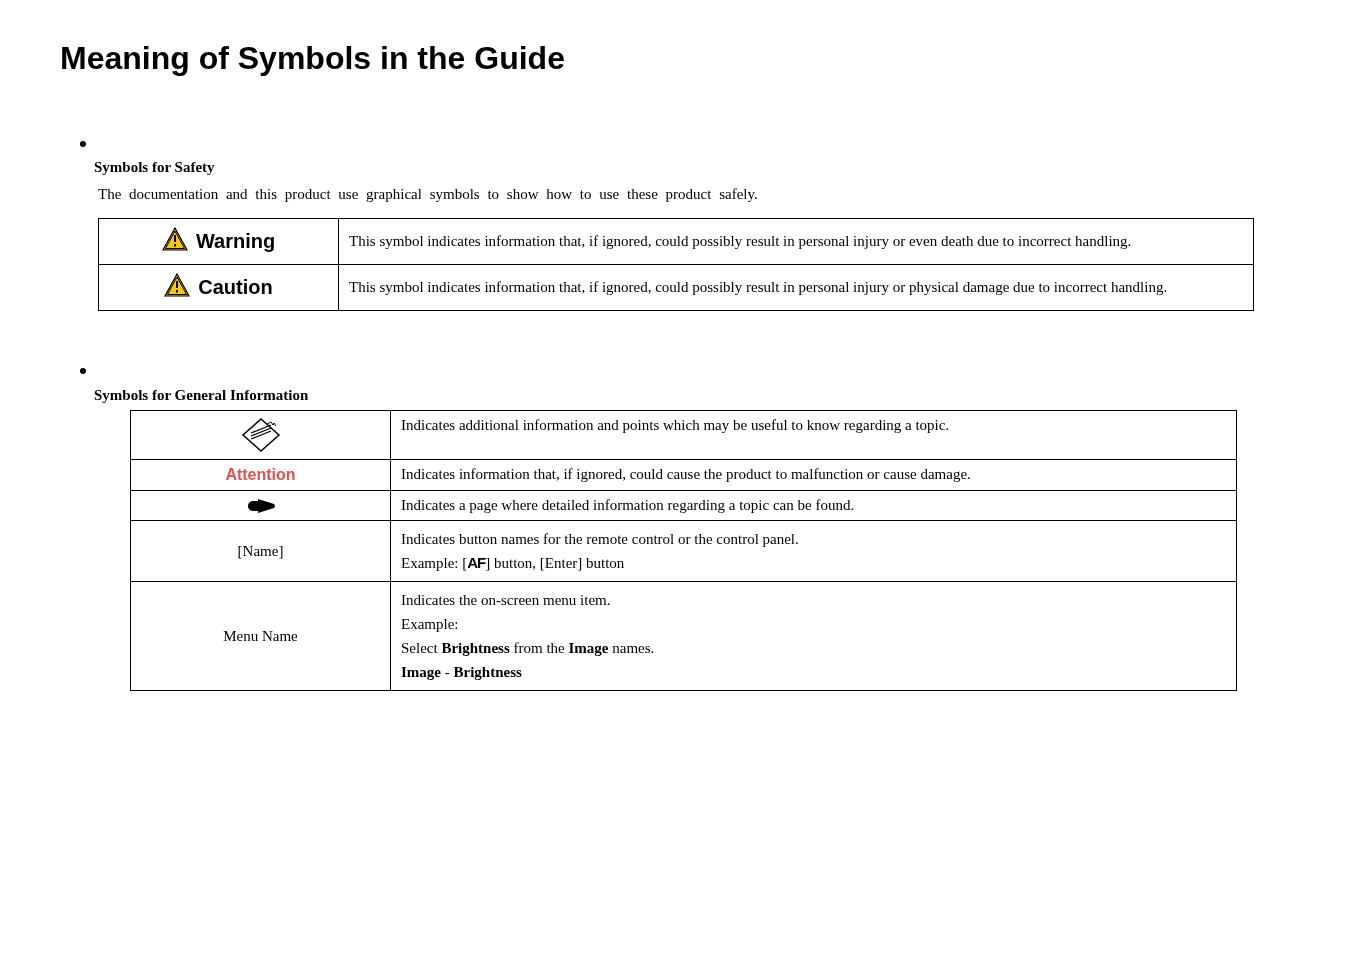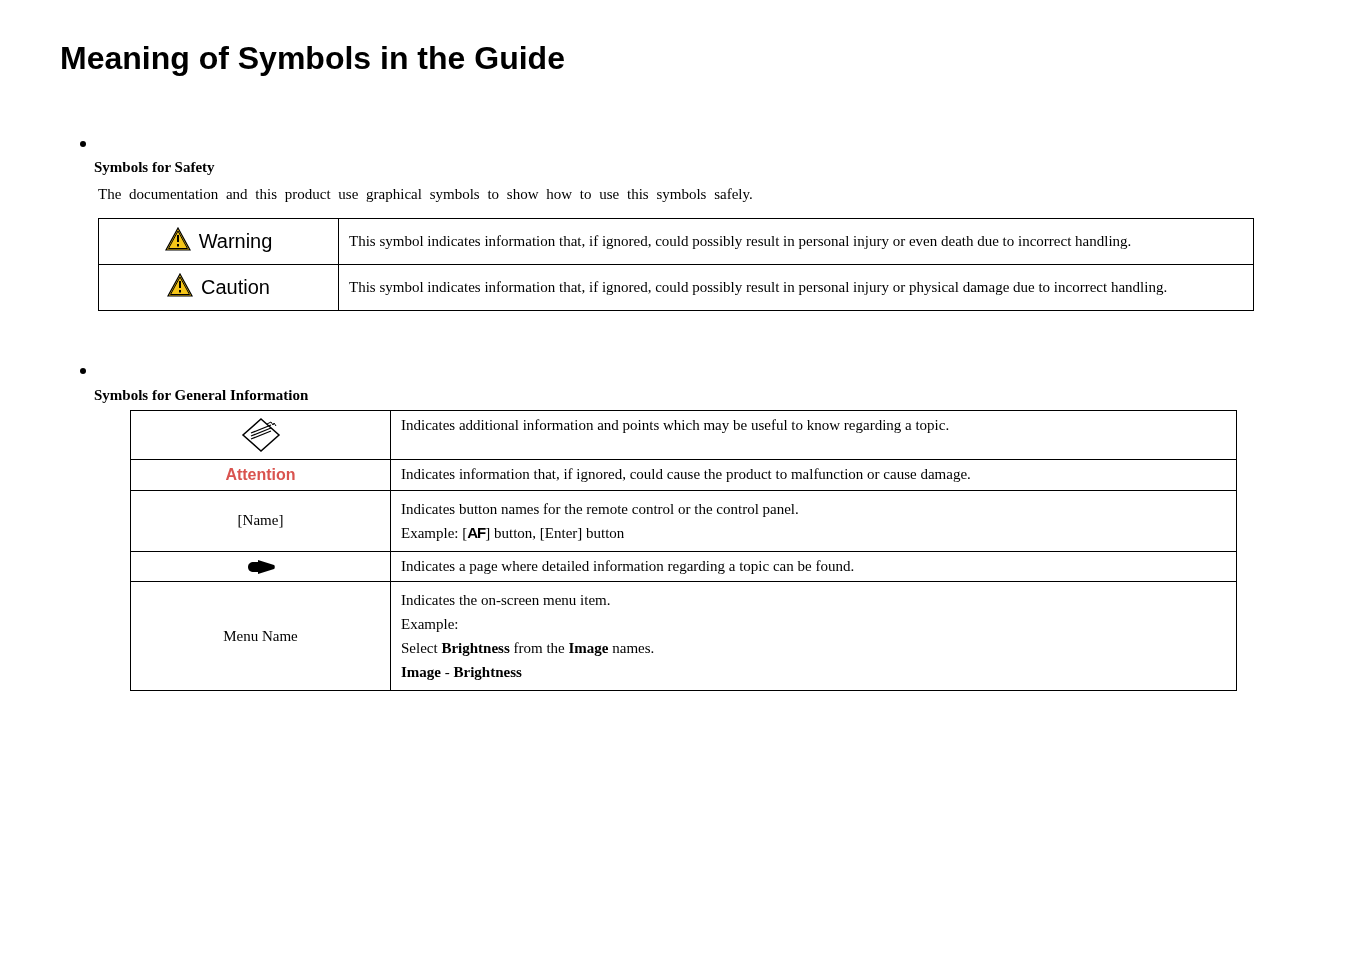--- a/index.html
+++ b/index.html
@@ -59,21 +59,21 @@
     }
     table.safety td.label-cell {
       width: 240px;
       text-align: center;
     }
     .warn-label, .caution-label {
       display: inline-flex;
       align-items: center;
       font-family: Verdana, Arial, sans-serif;
       font-size: 20px;
-      font-weight: normal;
+      font-weight: bold;
     }
     .tri-icon {
       margin-right: 8px;
     }
     table.info {
       width: 90%;
       margin-left: 70px;
       border-collapse: collapse;
     }
     table.info td {
@@ -115,21 +115,21 @@
 <body>
 
 <h1>Meaning of Symbols in the Guide</h1>
 
 <div class="section-label">
   <span class="bullet"></span>
   <span class="section-title">Symbols for Safety</span>
 </div>
 
 <div class="intro-text">
-  <span>The documentation and this product use graphical symbols to show how to use this symbols safely.</span><br>
+  <span>The documentation and this product use graphical symbols to show how to use these product safely.</span><br>
 </div>
 
 <table class="safety">
   <tbody>
       <tr>
     <td class="label-cell">
       <span class="warn-label">
         <span class="tri-icon">
           <svg width="26" height="24" viewBox="0 0 26 24">
             <polygon points="13,1 25,23 1,23" fill="#f5c518" stroke="#000" stroke-width="1.2"></polygon>
@@ -183,35 +183,35 @@
     </td>
     <td>Indicates additional information and points which may be useful to know regarding a topic.</td>
   </tr>
   <tr>
     <td class="key-cell">
       <span class="attention-text">Attention</span>
     </td>
     <td>Indicates information that, if ignored, could cause the product to malfunction or cause damage.</td>
   </tr>
   <tr>
-    <td class="key-cell">[Name]</td>
-    <td class="multi-line">
-      <span>Indicates button names for the remote control or the control panel.</span><br>
-      <span>Example: [</span><span class="af-box">AF</span><span>] button, [Enter] button</span>
-    </td>
-  </tr>
-  <tr>
     <td class="key-cell">
       <span class="hand-icon">
         <svg width="30" height="16" viewBox="0 0 30 16">
           <path d="M2,8 C2,5 4,3 8,3 L12,3 L12,1 L28,6 C29,6.5 29,9.5 28,10 L12,15 L12,13 L8,13 C4,13 2,11 2,8 Z" fill="#000"></path>
         </svg>
       </span>
     </td>
     <td>Indicates a page where detailed information regarding a topic can be found.</td>
+  </tr>
+  <tr>
+    <td class="key-cell">[Name]</td>
+    <td class="multi-line">
+      <span>Indicates button names for the remote control or the control panel.</span><br>
+      <span>Example: [</span><span class="af-box">AF</span><span>] button, [Enter] button</span>
+    </td>
   </tr>
   <tr>
     <td class="key-cell">Menu Name</td>
     <td class="multi-line">
       <span>Indicates the on-screen menu item.</span><br>
       <span>Example:</span><br>
       <span>Select </span><span class="bold">Brightness</span><span> from the </span><span class="bold">Image</span><span> names.</span><br>
       <span class="bold">Image</span><span> - </span><span class="bold">Brightness</span>
     </td>
   </tr>

